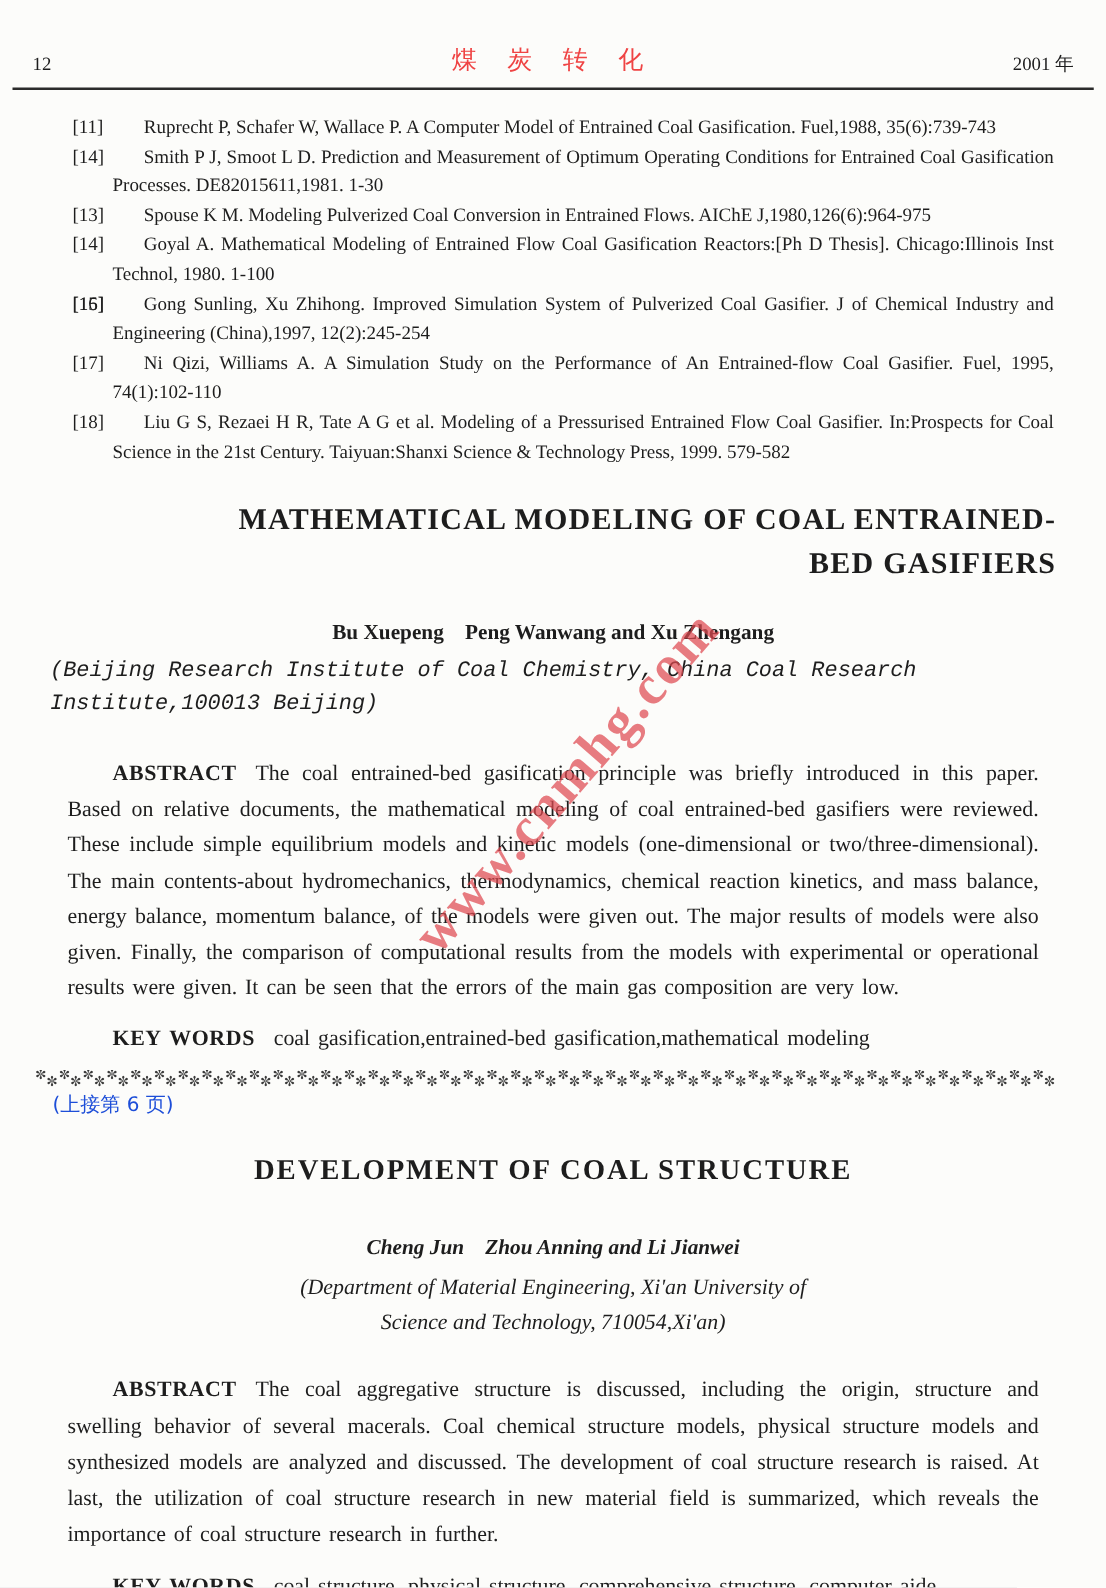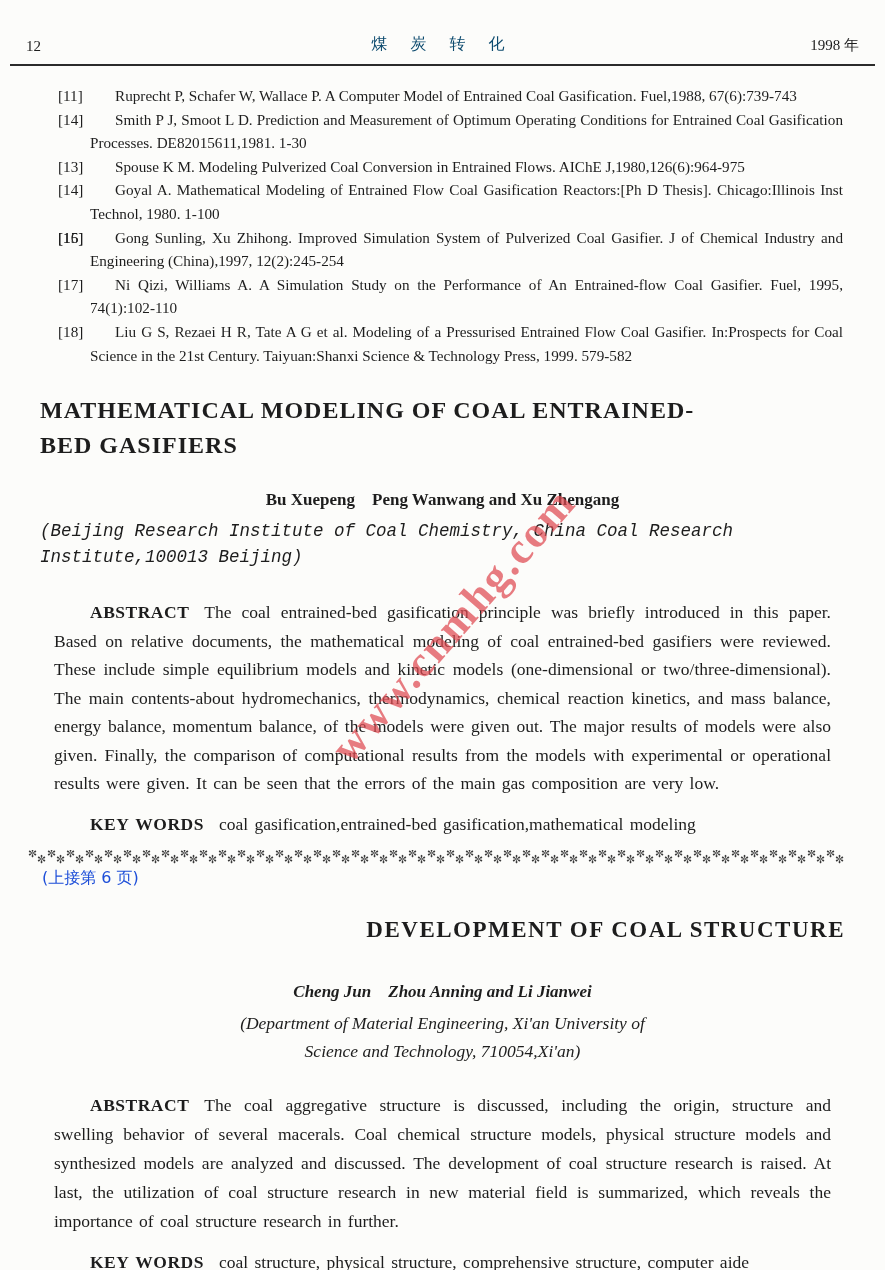--- a/index.html
+++ b/index.html
@@ -15,35 +15,35 @@
   
   .hdr{
     display:flex;justify-content:flex-end;align-items:flex-end;
     margin:0 10px;padding:34px 16px 9px 16px;
     border-bottom:2px solid #2b2b2b;
   }
   .hdr .pgnum{font-size:15px;width:120px;}
   .hdr .jtitle{
     flex:1;text-align:center;
     font-family:"DejaVu Sans","Liberation Sans",sans-serif;
-    font-size:16px;letter-spacing:9px;color:#0c4a6e;
+    font-size:20px;letter-spacing:9px;color:#ef4444;
   }
   .hdr .jyear{font-size:15px;width:120px;text-align:right;}
   
   .refs{margin:18px 42px 0 42px;font-size:15.2px;line-height:23.6px;}
   .ref{position:relative;padding-left:48px;text-indent:25px;text-align:justify;}
   .ref .lbl{position:absolute;left:16px;top:0;text-indent:0;}
   
   .a-title{
-    text-align:left;font-weight:bold;
+    text-align:right;font-weight:bold;
     font-size:24px;line-height:35px;letter-spacing:1px;
     margin:26px 40px 0 40px;
   }
   .a-title2{
-    text-align:right;font-weight:bold;
+    text-align:center;font-weight:bold;
     font-size:23px;line-height:34px;letter-spacing:1.5px;
     margin:24px 40px 0 40px;
   }
   .authors{text-align:center;font-weight:bold;font-size:17px;line-height:22px;margin:26px 40px 0 40px;}
   .authors2{text-align:center;font-weight:bold;font-size:17px;line-height:22px;margin:34px 40px 0 40px;font-style:italic;}
   .affil{text-align:left;font-style:italic;font-size:17.5px;line-height:26px;margin:7px 40px 0 40px;font-family:Liberation Mono, monospace;}
   .affil2{text-align:center;font-style:italic;font-size:17.5px;line-height:28px;margin:6px 40px 0 40px;}
   
   .abs{margin:28px 42px 0 42px;font-size:17.5px;line-height:28.5px;}
   .abs2{margin:26px 42px 0 42px;font-size:17.5px;line-height:29px;}
@@ -69,25 +69,25 @@
   }
 </style>
 </head>
 <body>
 
 <div class="page">
 
   <div class="hdr">
     <span class="pgnum">12</span>
     <span class="jtitle">煤 炭 转 化</span>
-    <span class="jyear">1998 年</span>
+    <span class="jyear">2001 年</span>
   </div>
 
   <div class="refs" id="refs">
-      <div class="ref"><span class="lbl">[11]</span><span>Ruprecht P, Schafer W, Wallace P. A Computer Model of Entrained Coal Gasification. Fuel,1988, 67(6):739-743</span></div>
+      <div class="ref"><span class="lbl">[11]</span><span>Ruprecht P, Schafer W, Wallace P. A Computer Model of Entrained Coal Gasification. Fuel,1988, 35(6):739-743</span></div>
       <div class="ref"><span class="lbl">[14]</span><span>Smith P J, Smoot L D. Prediction and Measurement of Optimum Operating Conditions for Entrained Coal Gasification Processes. DE82015611,1981. 1-30</span></div>
       <div class="ref"><span class="lbl">[13]</span><span>Spouse K M. Modeling Pulverized Coal Conversion in Entrained Flows.  AIChE J,1980,126(6):964-975</span></div>
       <div class="ref"><span class="lbl">[14]</span><span>Goyal A. Mathematical Modeling of Entrained Flow Coal Gasification Reactors:[Ph D Thesis]. Chicago:Illinois Inst Technol, 1980. 1-100</span></div>
       <div class="ref"><span class="lbl">[15]</span></div>
       <div class="ref"><span class="lbl">[16]</span><span>Gong Sunling, Xu Zhihong. Improved Simulation System of Pulverized Coal Gasifier. J of Chemical Industry and Engineering (China),1997, 12(2):245-254</span></div>
       <div class="ref"><span class="lbl">[17]</span><span>Ni Qizi, Williams A. A Simulation Study on the Performance of An Entrained-flow Coal Gasifier. Fuel, 1995, 74(1):102-110</span></div>
       <div class="ref"><span class="lbl">[18]</span><span>Liu G S, Rezaei H R, Tate A G et al. Modeling of a Pressurised Entrained Flow Coal Gasifier. In:Prospects for Coal Science in the 21st Century. Taiyuan:Shanxi Science &amp; Technology Press, 1999. 579-582</span></div>
     </div>
 
   <div class="a-title">

